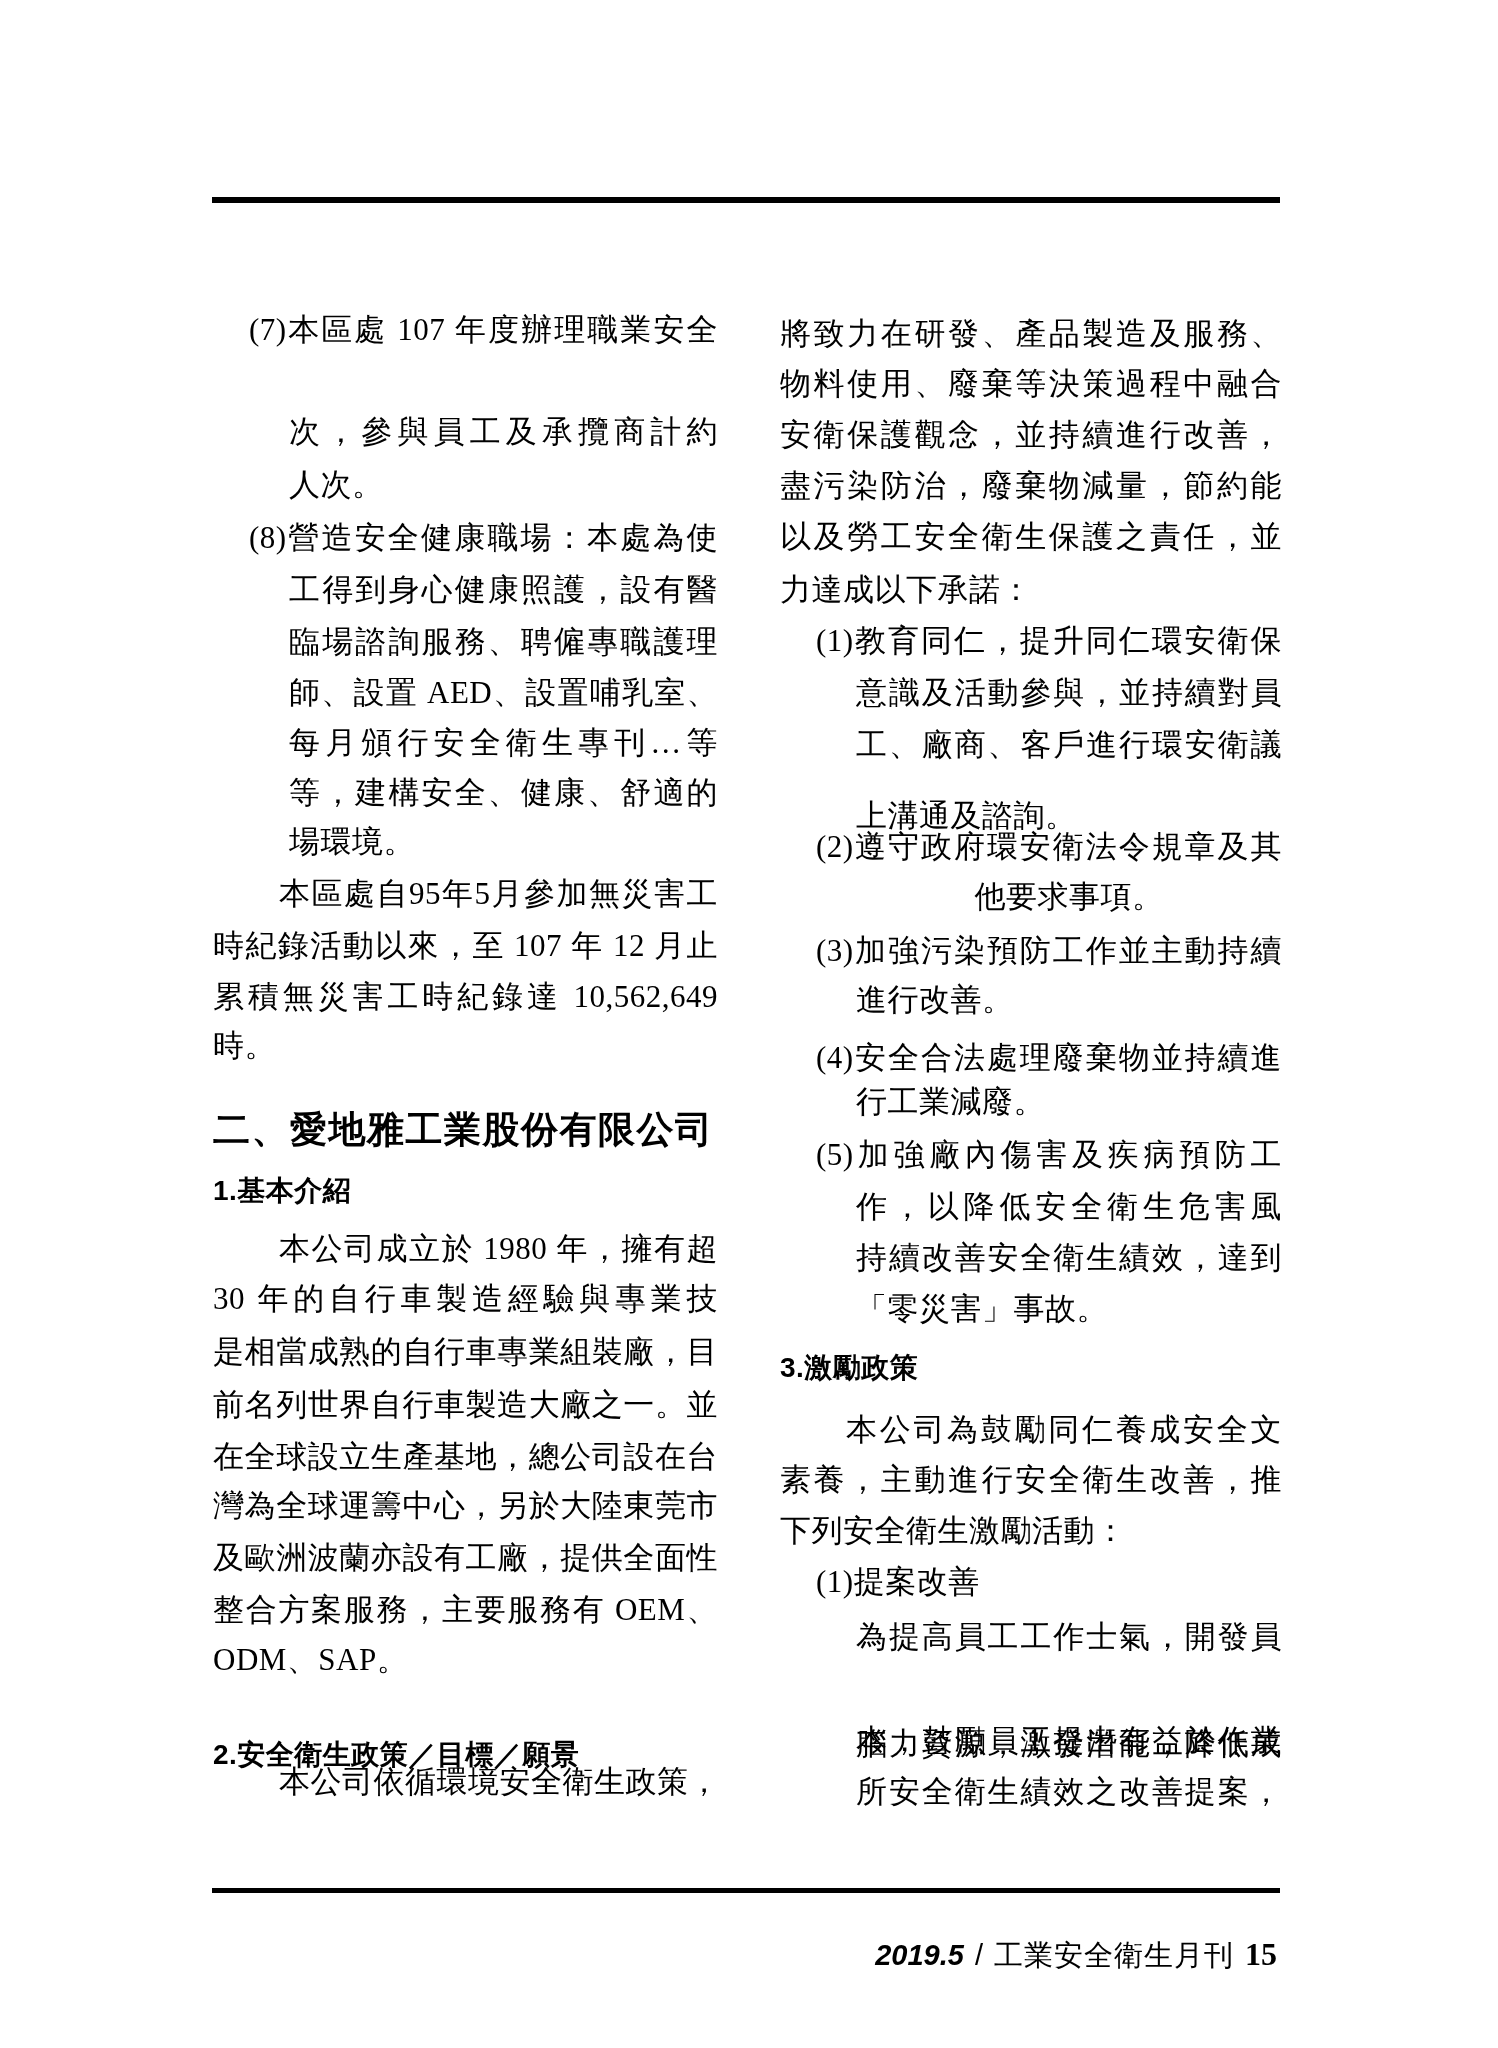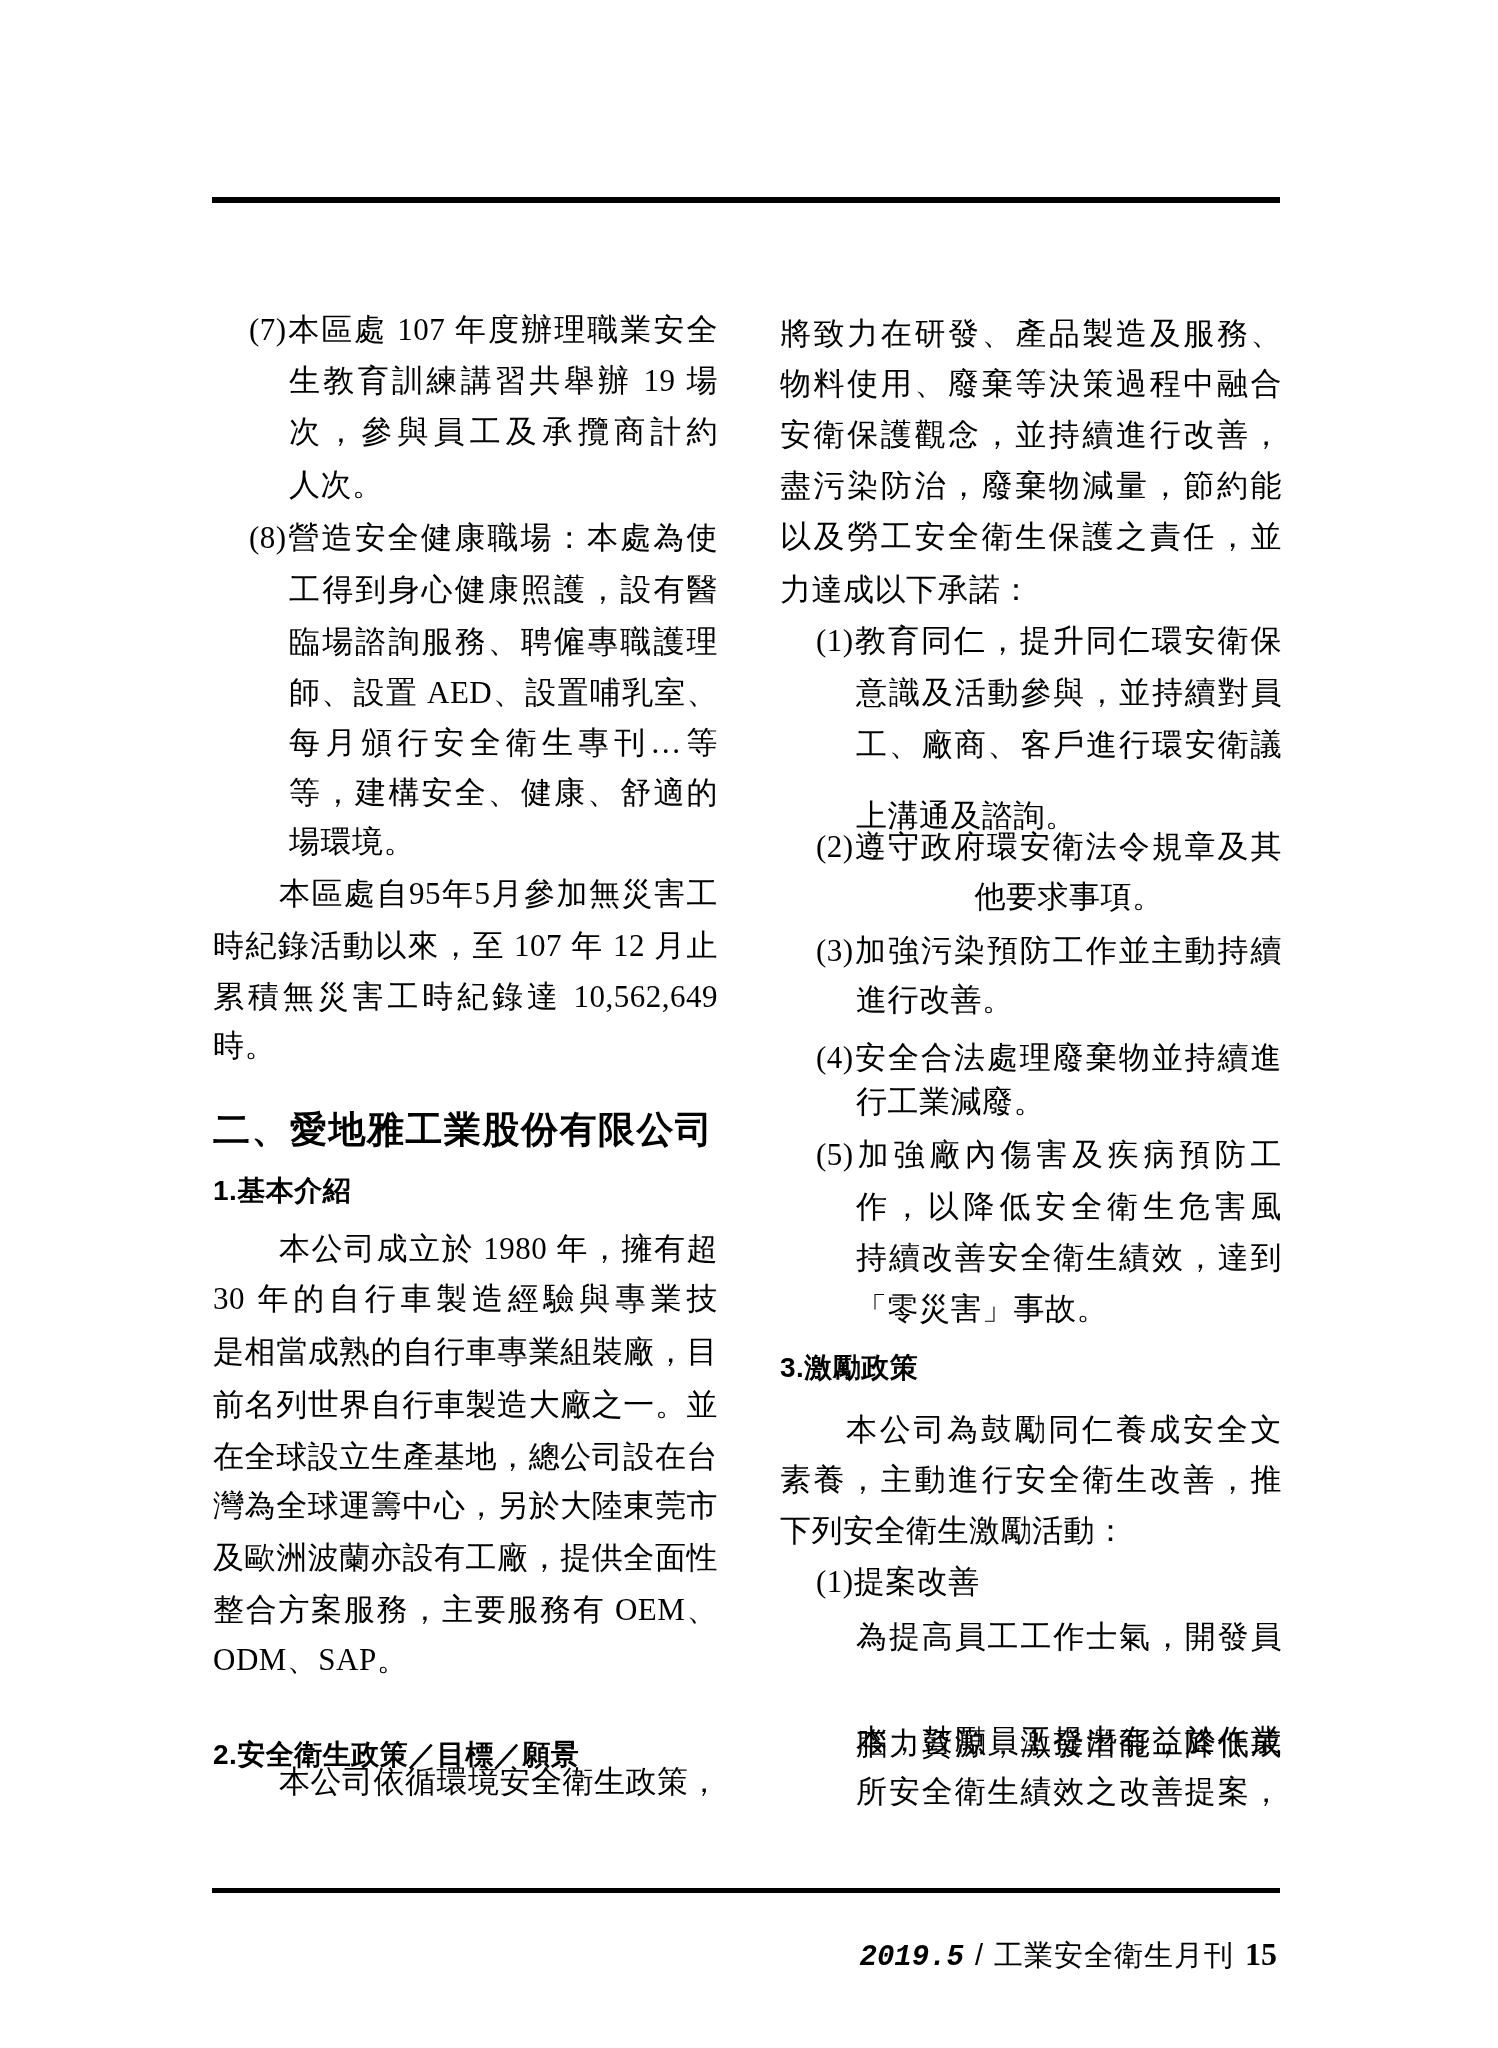--- a/index.html
+++ b/index.html
@@ -35,35 +35,34 @@
     font-size:28px; font-weight:bold; letter-spacing:0.5px;
     font-family:"Liberation Sans","DejaVu Sans",sans-serif;
   }
 
   .footer {
     position:absolute; top:1936px; right:221px; height:42px;
     display:flex; align-items:baseline; gap:11px; font-size:29px;
   }
   .footer .issue {
     font-style:italic; font-weight:bold;
-    font-family:Liberation Mono, monospace;
+    font-family:Liberation Sans, sans-serif;
   }
   .footer .sep { font-family:"Liberation Sans","DejaVu Sans",sans-serif; }
   .footer .journal { letter-spacing:1px; }
   .footer .pagenum { font-weight:bold; font-size:32px; }
 </style>
 </head>
 <body>
 
 <div class="page">
   <div class="rule top"></div>
 
   <div class="column" style="left: 213px; width: 505px;">
       <div class="line s-body i-item justify" style="top: 304px;">(7)本區處 107 年度辦理職業安全衛</div>
-      <div class="line s-body i-hang justify" style="top: 355px;">生教育訓練講習共舉辦 19 場</div>
       <div class="line s-body i-hang justify" style="top: 406px;">次，參與員工及承攬商計約 700</div>
       <div class="line s-body i-hang" style="top: 459px;">人次。</div>
       <div class="line s-body i-item justify" style="top: 512px;">(8)營造安全健康職場：本處為使員</div>
       <div class="line s-body i-hang justify" style="top: 564px;">工得到身心健康照護，設有醫師</div>
       <div class="line s-body i-hang justify" style="top: 616px;">臨場諮詢服務、聘僱專職護理</div>
       <div class="line s-body i-hang justify" style="top: 667px;">師、設置 AED、設置哺乳室、</div>
       <div class="line s-body i-hang justify" style="top: 717px;">每月頒行安全衛生專刊…等</div>
       <div class="line s-body i-hang justify" style="top: 767px;">等，建構安全、健康、舒適的職</div>
       <div class="line s-body i-hang" style="top: 816px;">場環境。</div>
       <div class="line s-body i-para justify" style="top: 868px;">本區處自95年5月參加無災害工</div>

